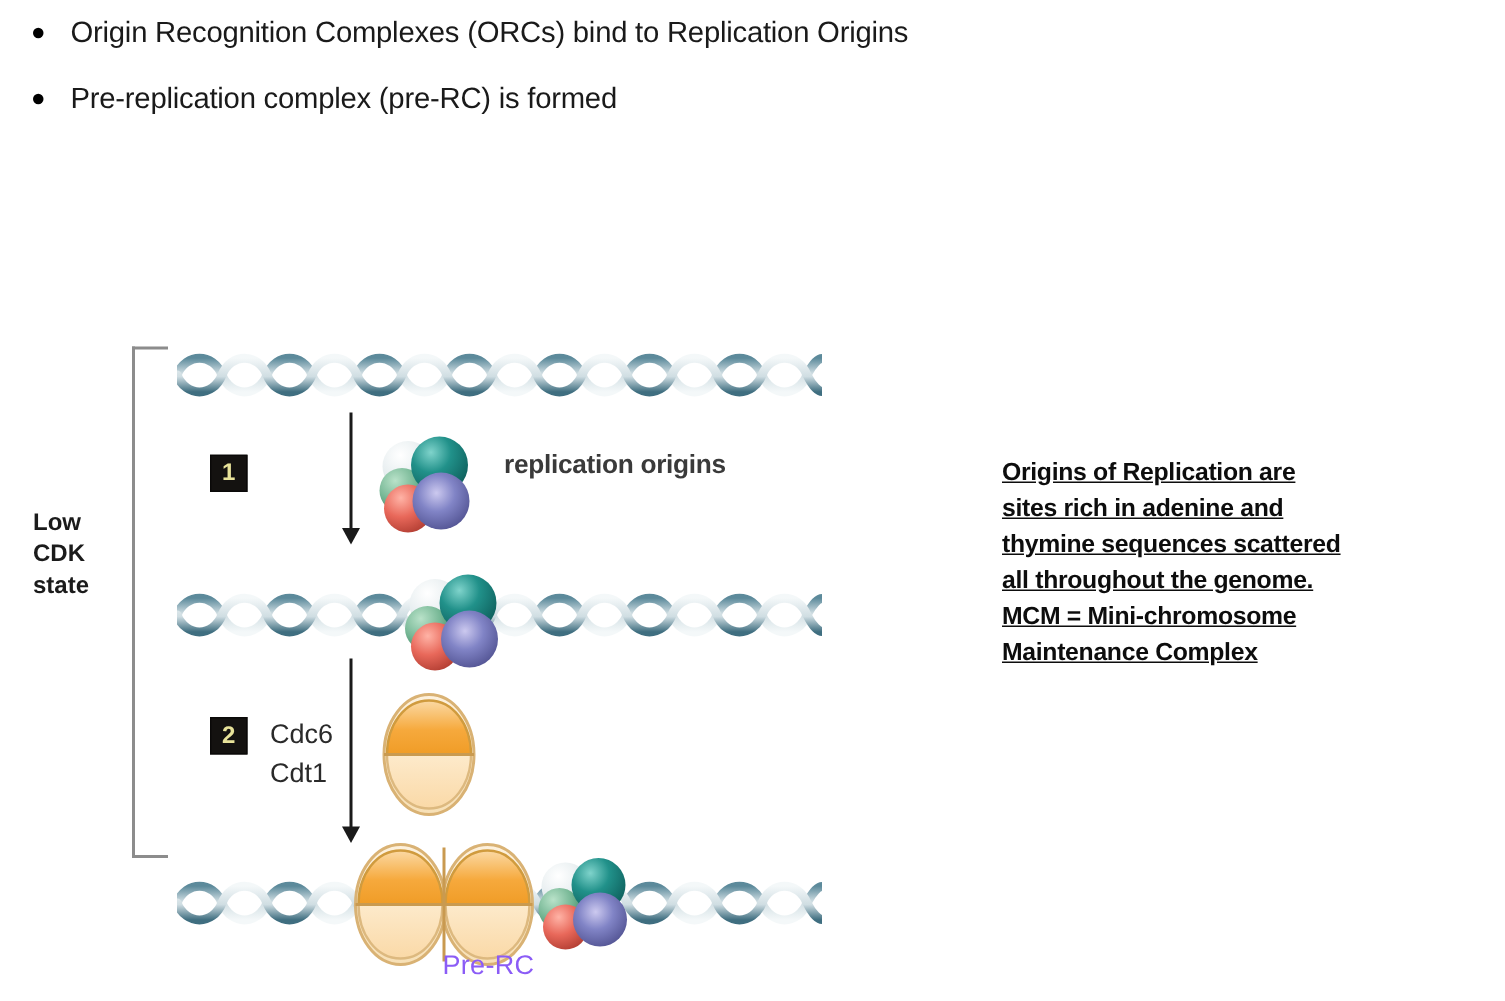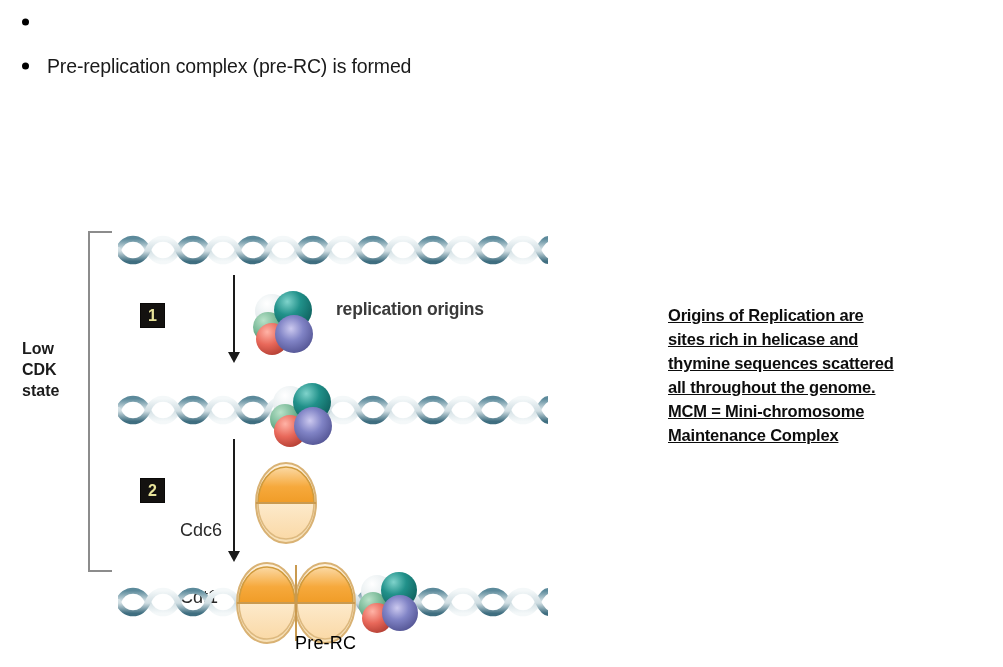--- a/index.html
+++ b/index.html
@@ -147,63 +147,64 @@
 
   
   #loaders {
     position: absolute;
     left: 170px;
     top: 271px;
     font-size: 18px;
     line-height: 26px;
     color: #2a2a2a;
   }
-  #loaders span { display: block; margin-top: 41px; }
+  #loaders span { display: block; }
 
   
   .step-caption {
     position: absolute;
     font-size: 17.5px;
     font-weight: bold;
     line-height: 25px;
     letter-spacing: -0.2px;
     color: #3a3a3a;
   }
   .step-caption span { display: block; white-space: nowrap; }
 
   
   #prerc-label {
     position: absolute;
     left: 285px;
     top: 428px;
     font-size: 18px;
-    color: #000000;
+    color: #8b5cf6;
     letter-spacing: 0.2px;
   }
 
   
   .cplx { position: absolute; }
 </style>
 </head>
 <body>
 
 <div id="bullets">
   <div class="bullet-row">
     <span class="bullet-dot"></span>
+    <span class="bullet-text">Origin Recognition Complexes (ORCs) bind to Replication Origins</span>
   </div>
   <div class="bullet-row">
     <span class="bullet-dot"></span>
     <span class="bullet-text">Pre-replication complex (pre-RC) is formed</span>
   </div>
 </div>
 
 <div id="notes">
   <div class="note-block">
     <span class="note-line">Origins of Replication are</span>
-    <span class="note-line">sites rich in helicase and</span>
+    <span class="note-line">sites rich in adenine and</span>
     <span class="note-line">thymine sequences scattered</span>
     <span class="note-line">all throughout the genome.</span>
   </div>
   <div class="note-block second">
     <span class="note-line">MCM = Mini-chromosome</span>
     <span class="note-line">Maintenance Complex</span>
   </div>
 </div>
 
 <div id="diagram">

